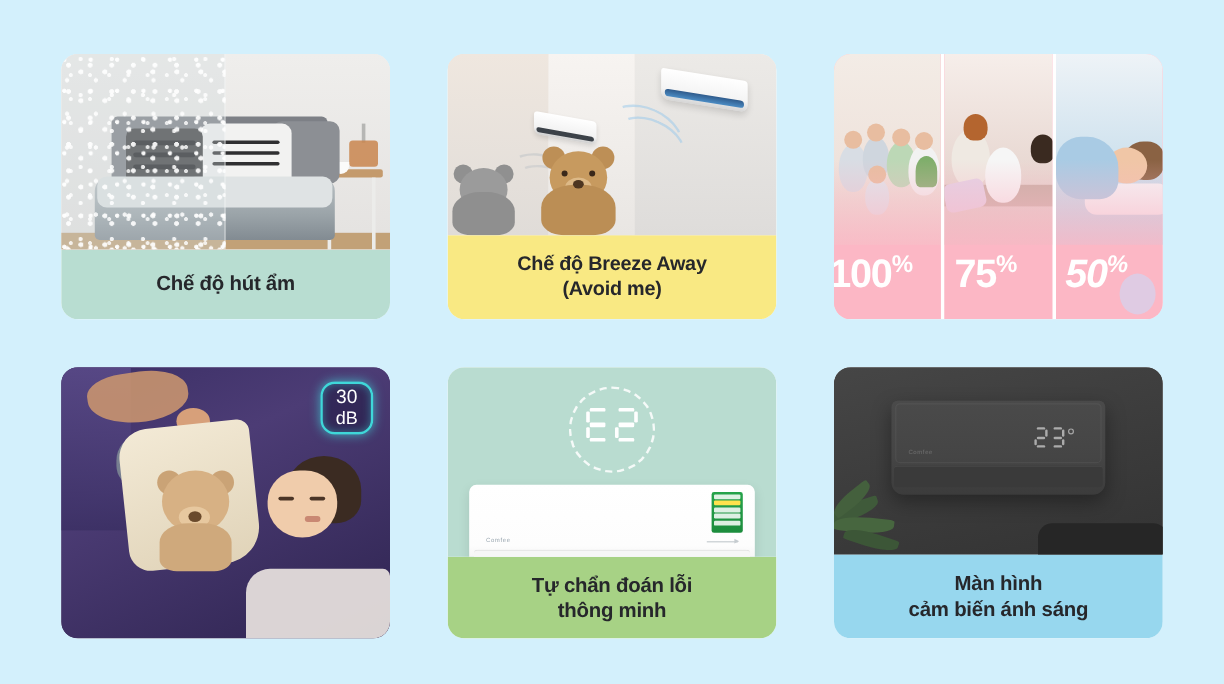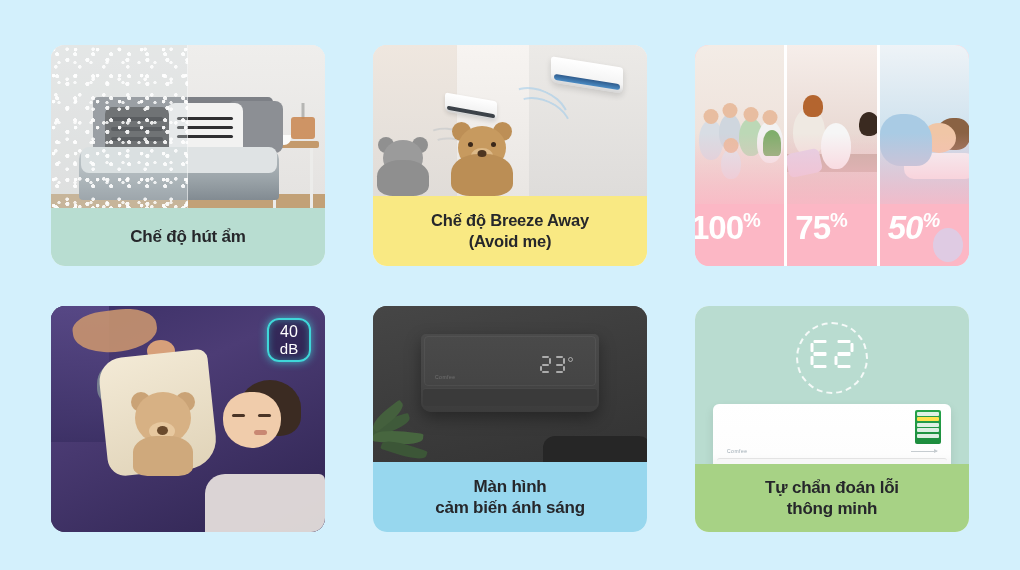--- a/index.html
+++ b/index.html
@@ -468,66 +468,23 @@
       <div class="sheet"></div>
       <div class="bear2">
         <div class="ear l"></div>
           <div class="ear r"></div>
         <div class="head"></div>
           <div class="snout"></div>
           <div class="nose"></div>
         <div class="body"></div>
       </div>
       <div class="db-badge">
-        <span class="n">40</span>
+        <span class="n">30</span>
         <span class="u">dB</span>
       </div>
-    </div>
-  </div>
-
-  <div class="card c6">
-    <div class="card-media">
-      <div class="dark-room"></div>
-      <div class="ac-dark">
-        <div class="panel-line"></div>
-        <div class="brand-d">Comfee</div>
-        <div class="temp-readout" title="23°">
-
-          <div class="seg">
-              <i class="a"></i>
-              <i class="b"></i>
-              <i class="d"></i>
-              <i class="e"></i>
-              <i class="g"></i>
-            </div>
-
-          <div class="seg">
-              <i class="a"></i>
-              <i class="b"></i>
-              <i class="c"></i>
-              <i class="d"></i>
-              <i class="g"></i>
-            </div>
-          <div class="deg-mark"></div>
-        </div>
-        <div class="louver-d"></div>
-      </div>
-      <div class="sofa-dark"></div>
-      <div class="plant-dark">
-        <div class="leaf l1"></div>
-          <div class="leaf l2"></div>
-        <div class="leaf l3"></div>
-          <div class="leaf l4"></div>
-      </div>
-    </div>
-    <div class="card-label">
-      <span>
-        <span>Màn hình</span><br>
-        <span>cảm biến ánh sáng</span>
-      </span>
     </div>
   </div>
 
   <div class="card c5">
     <div class="card-media">
       <div class="dash-circle"></div>
       <div class="seg-display" title="E2">
 
         <div class="seg">
             <i class="a"></i>
@@ -559,13 +516,56 @@
       </div>
     </div>
     <div class="card-label">
       <span>
         <span>Tự chẩn đoán lỗi</span><br>
         <span>thông minh</span>
       </span>
     </div>
   </div>
 
+  <div class="card c6">
+    <div class="card-media">
+      <div class="dark-room"></div>
+      <div class="ac-dark">
+        <div class="panel-line"></div>
+        <div class="brand-d">Comfee</div>
+        <div class="temp-readout" title="23°">
+
+          <div class="seg">
+              <i class="a"></i>
+              <i class="b"></i>
+              <i class="d"></i>
+              <i class="e"></i>
+              <i class="g"></i>
+            </div>
+
+          <div class="seg">
+              <i class="a"></i>
+              <i class="b"></i>
+              <i class="c"></i>
+              <i class="d"></i>
+              <i class="g"></i>
+            </div>
+          <div class="deg-mark"></div>
+        </div>
+        <div class="louver-d"></div>
+      </div>
+      <div class="sofa-dark"></div>
+      <div class="plant-dark">
+        <div class="leaf l1"></div>
+          <div class="leaf l2"></div>
+        <div class="leaf l3"></div>
+          <div class="leaf l4"></div>
+      </div>
+    </div>
+    <div class="card-label">
+      <span>
+        <span>Màn hình</span><br>
+        <span>cảm biến ánh sáng</span>
+      </span>
+    </div>
+  </div>
+
 </div>
 
 </body></html>

